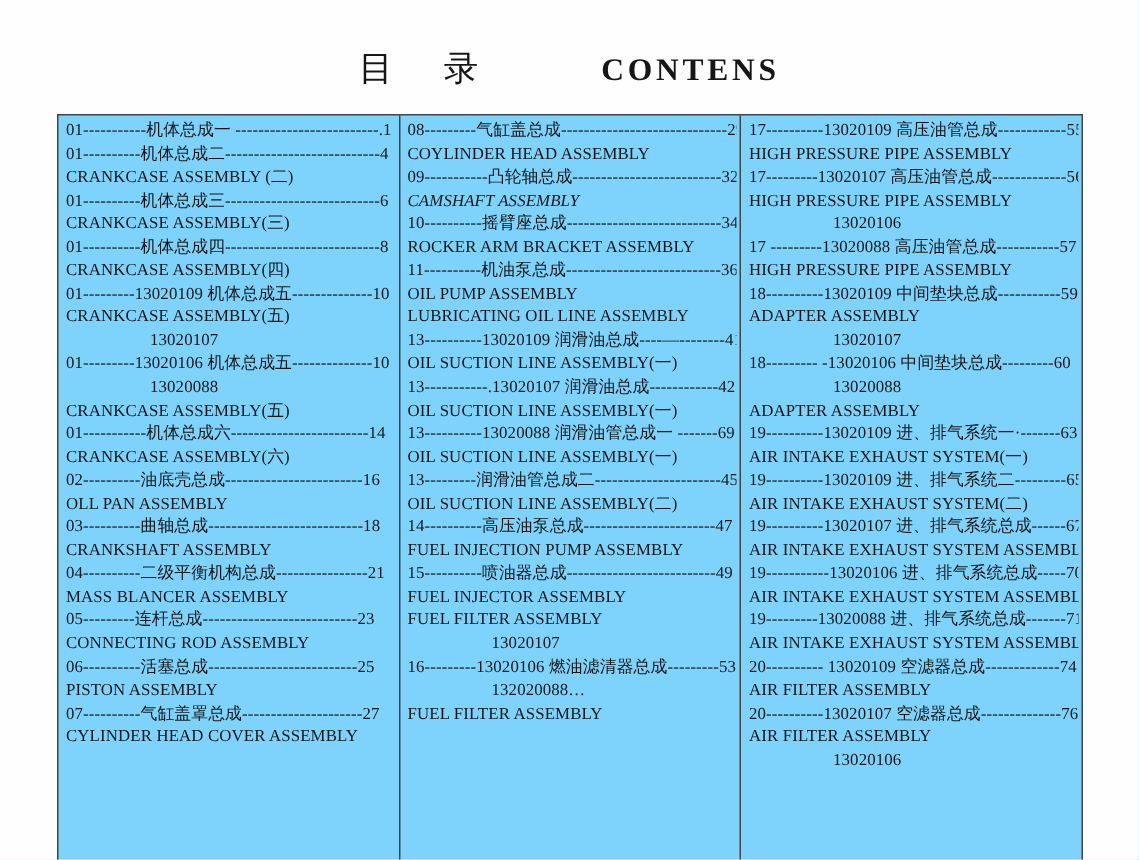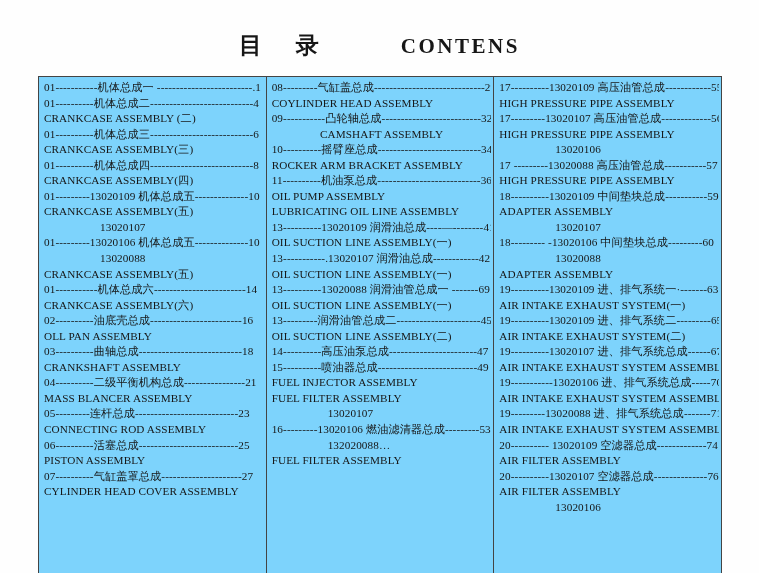--- a/index.html
+++ b/index.html
@@ -23,21 +23,21 @@
   .toc-header {
     position: absolute;
     top: 30px;
     left: 0;
     width: 100%;
     text-align: center;
     white-space: nowrap;
   }
   .title-cn {
     font-size: 23px;
-    font-weight: bold;
+    font-weight: normal;
     letter-spacing: 14px;
     margin-right: 68px;
   }
   .title-en {
     font-size: 21px;
     font-weight: bold;
     letter-spacing: 2.5px;
   }
   .toc-table {
     position: absolute;
@@ -64,21 +64,22 @@
     font-size: 11.2px;
     line-height: 15.55px;
     white-space: nowrap;
     overflow: hidden;
     letter-spacing: 0.1px;
   }
   .toc-line.indent {
     padding-left: 56px;
   }
   .toc-line.center {
-    text-align: center;
+    text-align: left;
+    font-style: italic;
   }
 </style>
 </head>
 <body>
 
 <div class="sheet">
 
   <header class="toc-header">
     <span class="title-cn">目  录</span><span class="title-en">CONTENS</span>
   </header>
@@ -125,20 +126,21 @@
         <div class="toc-line">LUBRICATING  OIL  LINE  ASSEMBLY</div>
         <div class="toc-line">13----------13020109 润滑油总成----—--------41</div>
         <div class="toc-line">OIL SUCTION LINE ASSEMBLY(一)</div>
         <div class="toc-line">13-----------.13020107 润滑油总成------------42</div>
         <div class="toc-line">OIL SUCTION LINE ASSEMBLY(一)</div>
         <div class="toc-line">13----------13020088 润滑油管总成一 -------69</div>
         <div class="toc-line">OIL SUCTION LINE ASSEMBLY(一)</div>
         <div class="toc-line">13---------润滑油管总成二----------------------45</div>
         <div class="toc-line">OIL SUCTION LINE ASSEMBLY(二)</div>
         <div class="toc-line">14----------高压油泵总成-----------------------47</div>
+        <div class="toc-line">FUEL INJECTION PUMP ASSEMBLY</div>
         <div class="toc-line">15----------喷油器总成--------------------------49</div>
         <div class="toc-line">FUEL INJECTOR ASSEMBLY</div>
         <div class="toc-line">FUEL FILTER ASSEMBLY</div>
         <div class="toc-line indent">13020107</div>
         <div class="toc-line">16---------13020106 燃油滤清器总成---------53</div>
         <div class="toc-line indent">132020088…</div>
         <div class="toc-line">FUEL FILTER ASSEMBLY</div>
       </section>
     <section class="toc-col">
         <div class="toc-line">17----------13020109 高压油管总成------------55</div>

